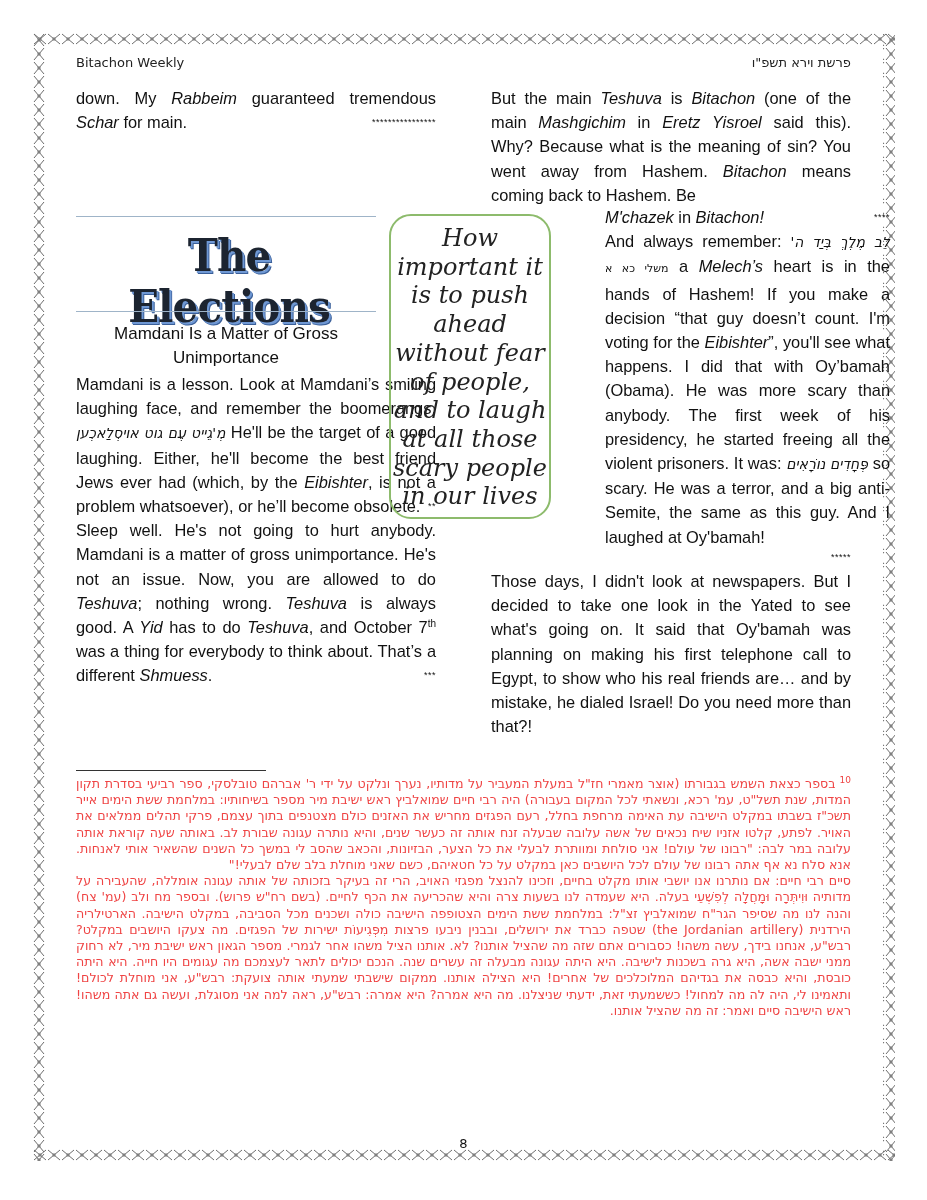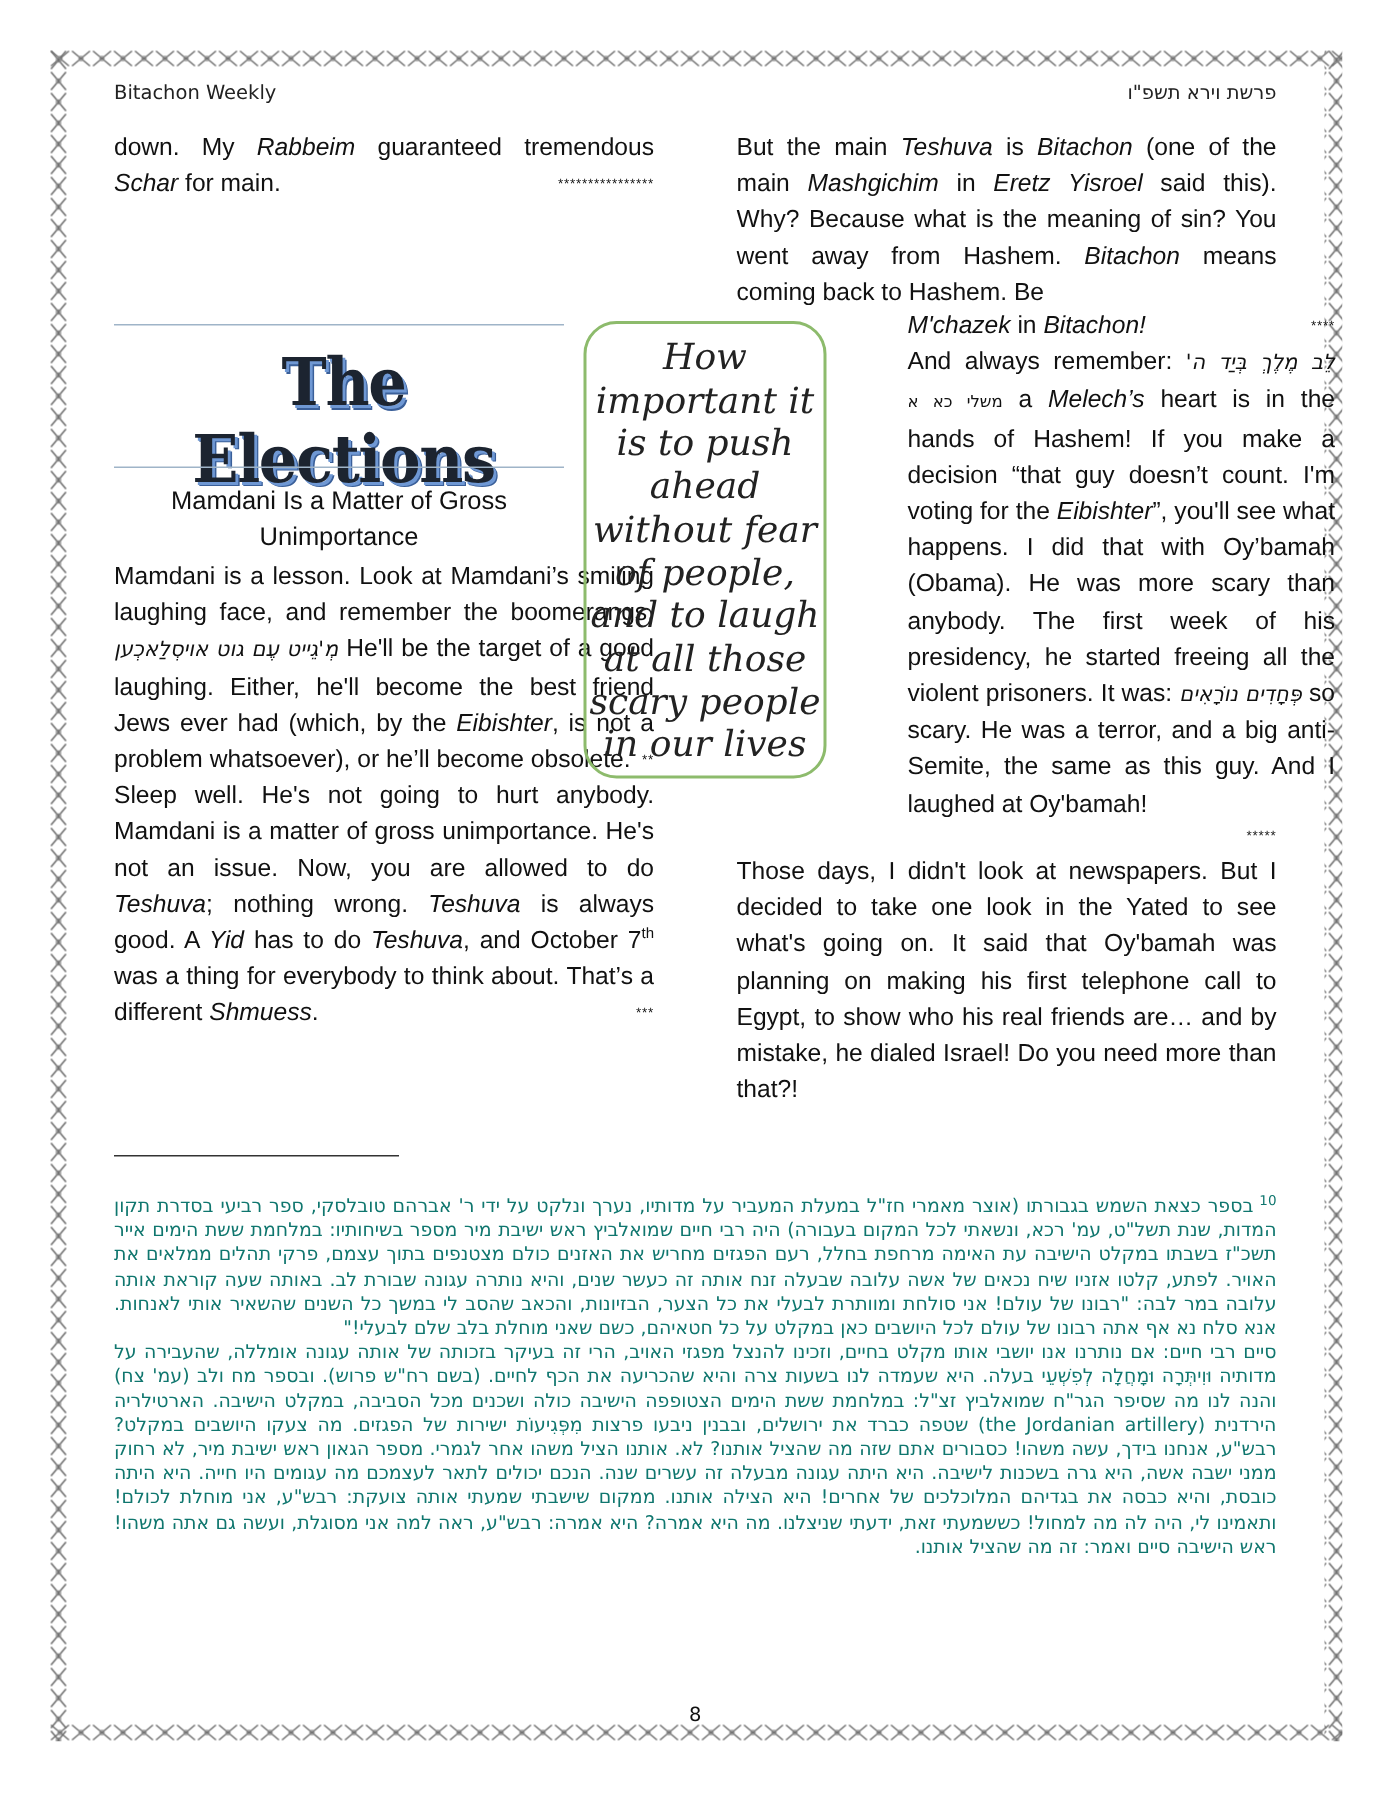--- a/index.html
+++ b/index.html
@@ -31,21 +31,21 @@
   .title-text { position: absolute; left: 8px; top: 14px; width: 290px; text-align: center;
     font-family: "DejaVu Serif", serif; font-weight: bold; font-size: 44px; letter-spacing: -1px;
     color: #1c2430; text-shadow: 2px 2px 0 #6f98d4, 3px 3px 0 #3a5f99; transform: scaleX(0.92); transform-origin: center; }
 
   .subhead { position: absolute; left: 76px; top: 322px; width: 300px; text-align: center; font-weight: normal; font-size: 17px; line-height: 24px; }
 
   .pullquote { position: absolute; left: 389px; top: 214px; width: 162px; height: 305px; border: 2px solid #8dbb6c; border-radius: 22px; box-sizing: border-box; }
   .pullquote-text { position: absolute; left: 0; right: 0; top: 8px; text-align: center; font-family: "DejaVu Serif", serif; font-style: italic; font-size: 24px; line-height: 28.7px; color: #222; }
 
   .footnote-rule { position: absolute; left: 76px; top: 770px; width: 190px; height: 1px; background: #333; }
-  .footnote { position: absolute; left: 76px; width: 775px; top: 776px; direction: rtl; text-align: justify; font-family: "DejaVu Sans", sans-serif; font-size: 12.6px; line-height: 16.2px; color: #0f766e; margin-top: 20px; }
+  .footnote { position: absolute; left: 76px; width: 775px; top: 776px; direction: rtl; text-align: justify; font-family: "DejaVu Sans", sans-serif; font-size: 12.6px; line-height: 16.2px; color: #ef4444; }
   .footnote p { margin: 0; }
   .fn-num { font-size: 9px; vertical-align: super; line-height: 0; margin-left: 4px; }
   .page-number { position: absolute; left: 0; width: 927px; top: 1136px; text-align: center; font-family: "DejaVu Sans", sans-serif; font-size: 13px; }
 </style>
 </head>
 <body>
 
 <div class="border-frame">
   <svg viewBox="0 0 862 1128" preserveAspectRatio="none">
     <defs>

